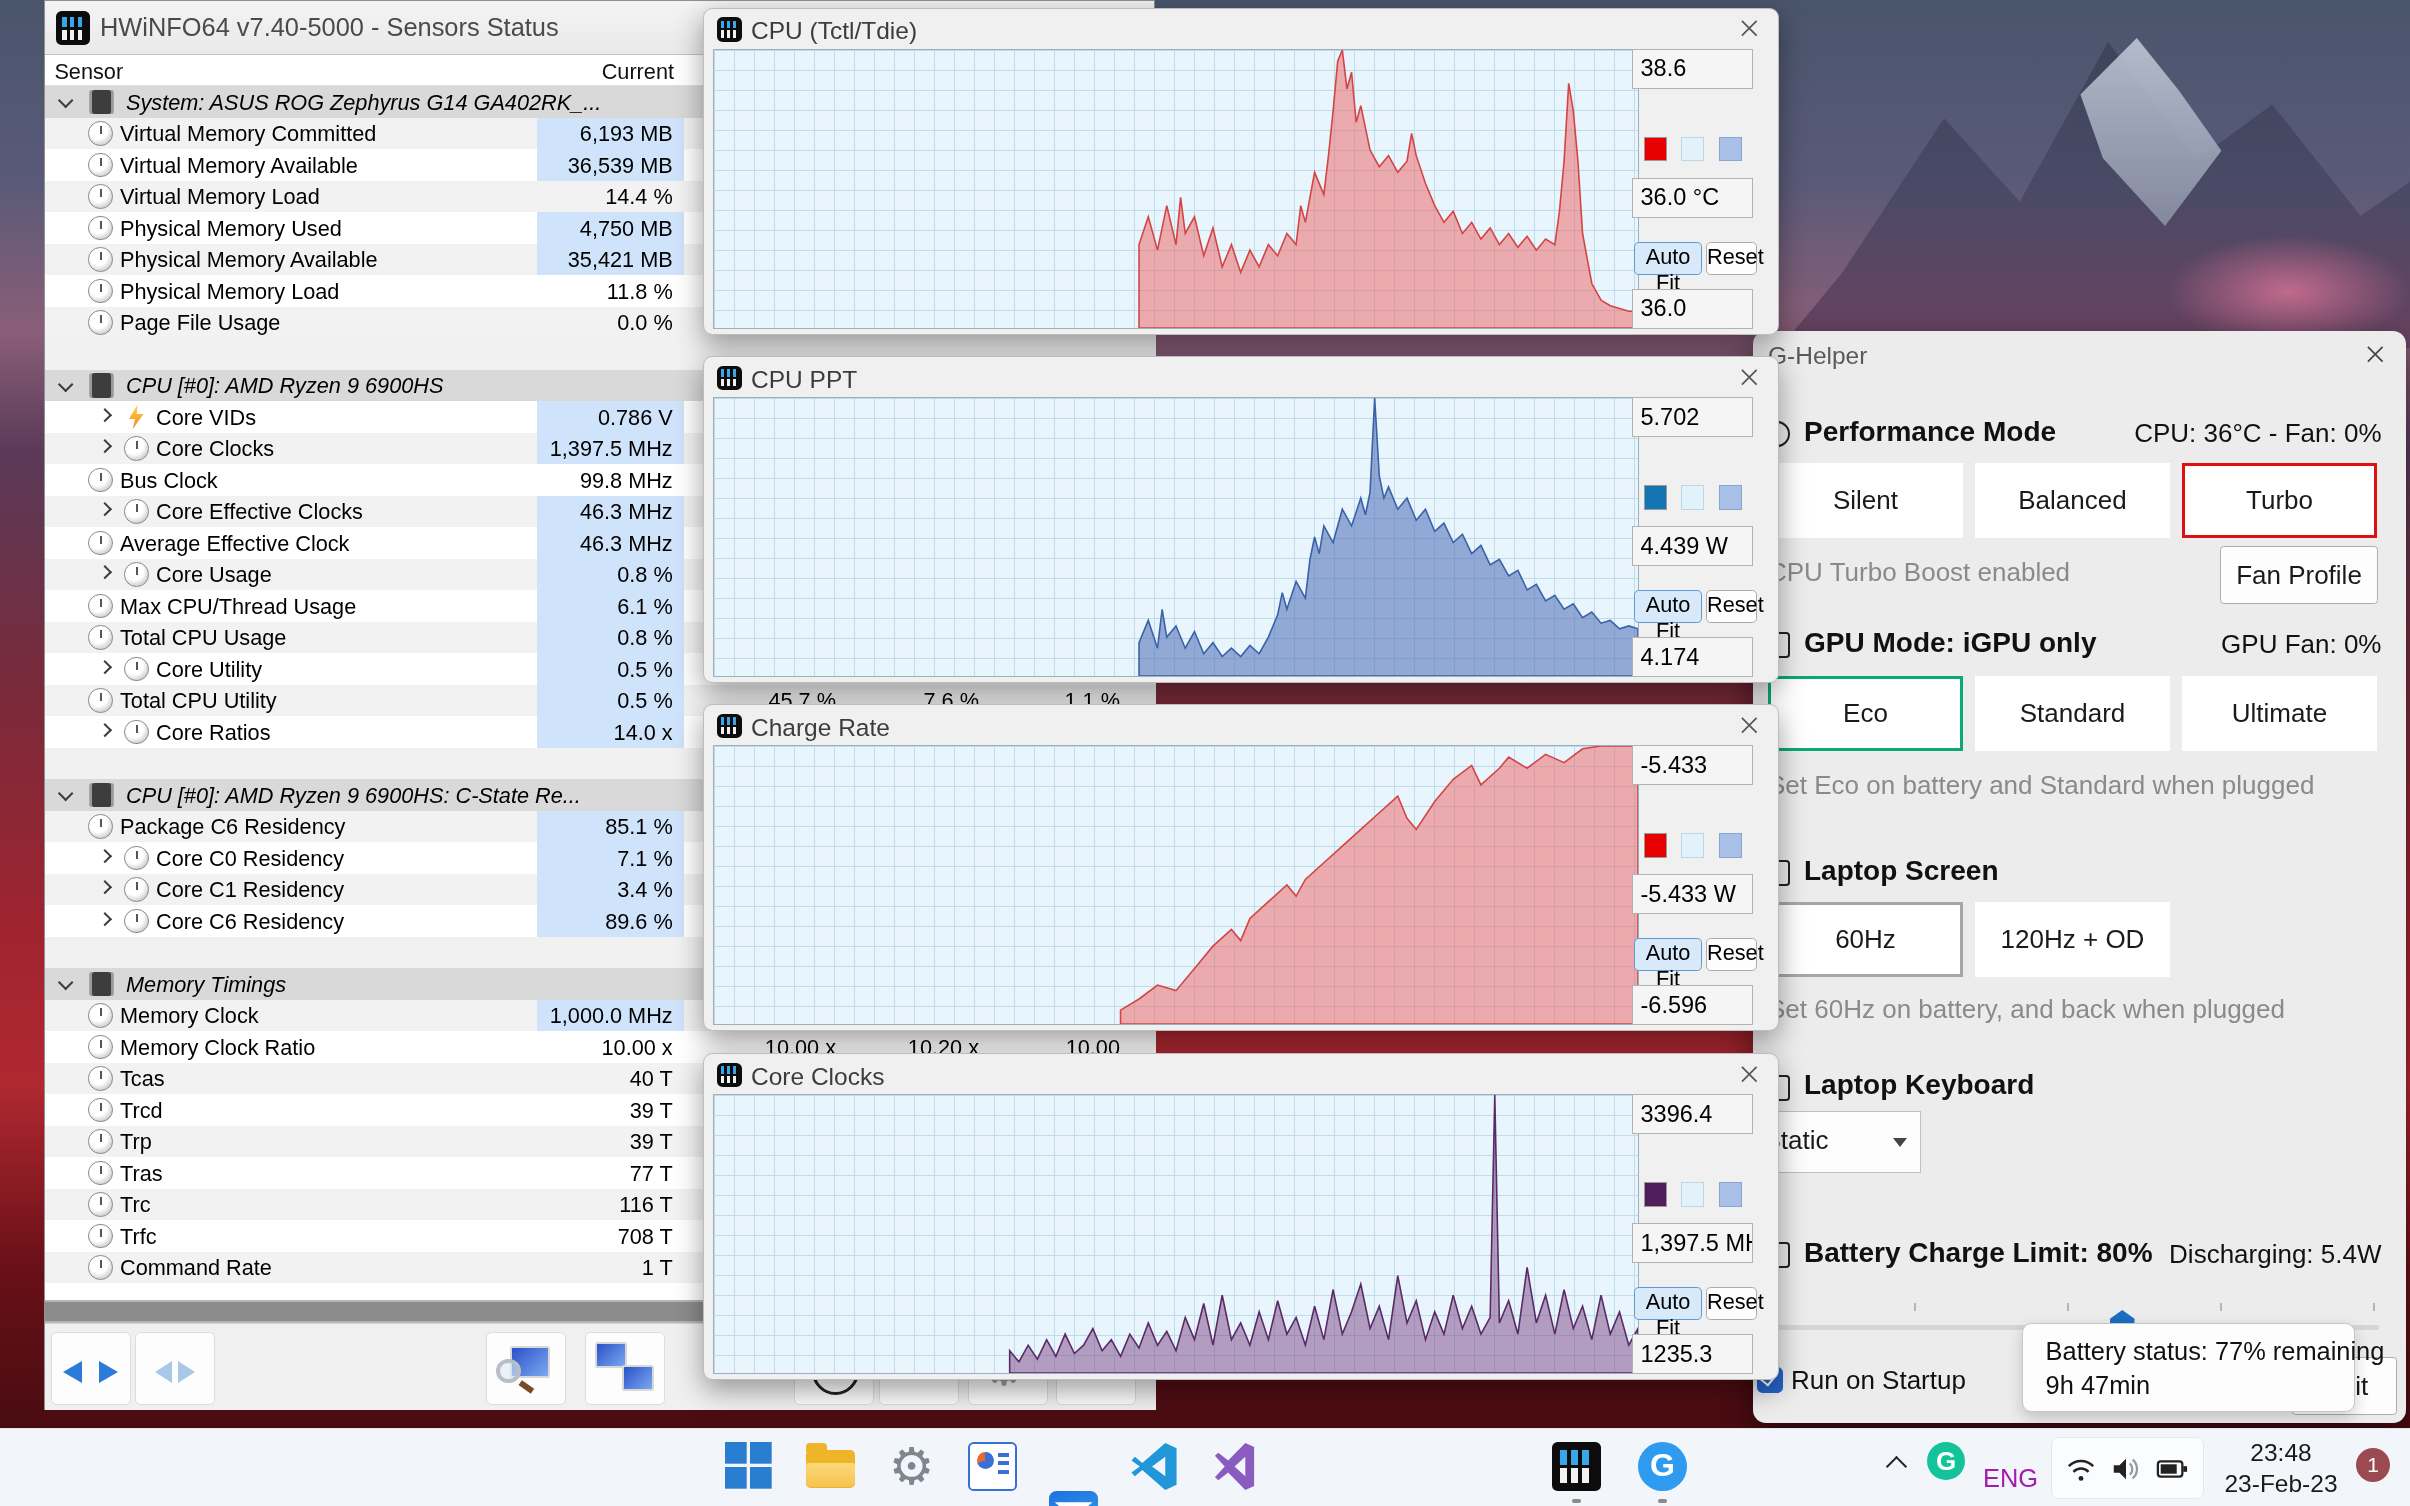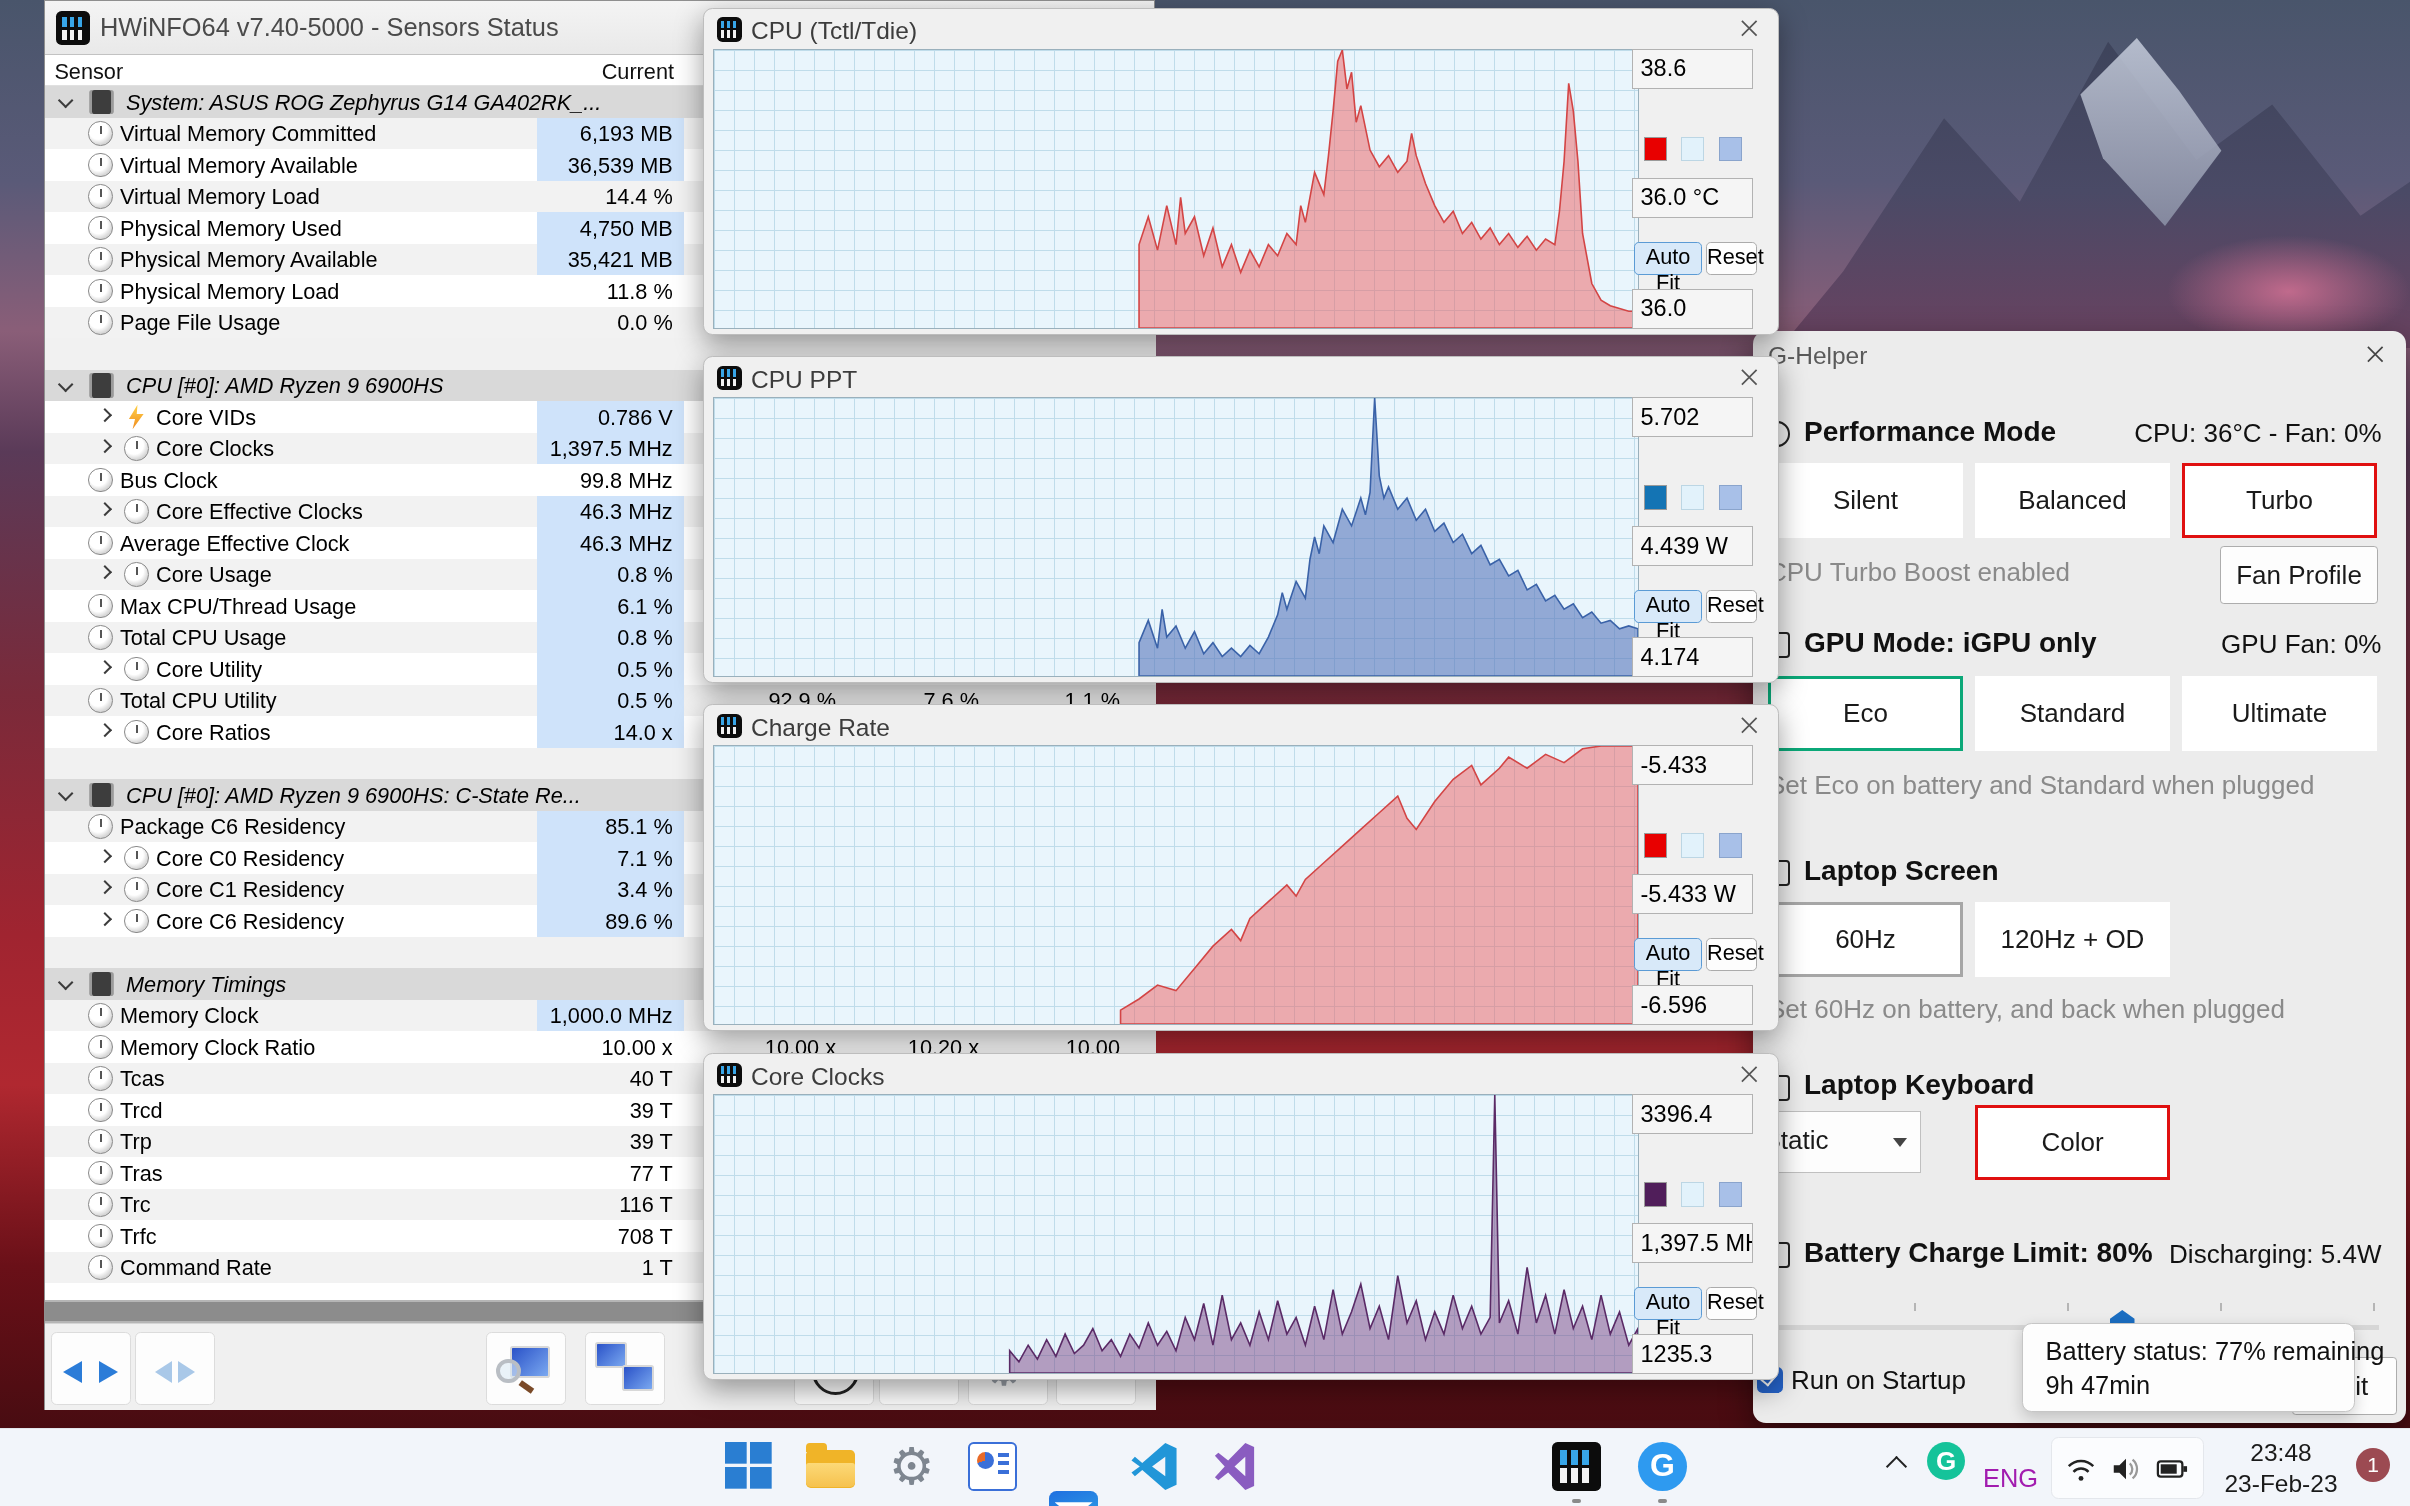--- a/index.html
+++ b/index.html
@@ -331,21 +331,21 @@
       <span class="r-value hl">0.5 %</span>
 
     </div>
 
     <div class="s-row item even">
 
       <span class="r-icon gauge"></span>
       <span class="r-label">Total CPU Utility</span>
       <span class="r-value hl">0.5 %</span>
 
-      <span class="r-min">92.9 %</span>
+      <span class="r-min">45.7 %</span>
       <span class="r-max">7.6 %</span>
       <span class="r-avg">1.1 %</span>
     </div>
 
     <div class="s-row item exp">
 
       <span class="expander"></span>
       <span class="r-icon gauge"></span>
       <span class="r-label">Core Ratios</span>
       <span class="r-value hl">14.0 x</span>
@@ -552,21 +552,20 @@
 
     <span class="gh-ic rect" style="left:11.3px;top:529px"></span>
     <span class="gh-h" style="left:51px;top:524px">Laptop Screen</span>
     <div class="gh-btn sel-gray" style="left:15px;top:571px">60Hz</div>
     <div class="gh-btn" style="left:222px;top:571px">120Hz + OD</div>
     <span class="gh-note" style="top:663px">Set 60Hz on battery, and back when plugged</span>
 
     <span class="gh-ic rect" style="left:11.3px;top:744px"></span>
     <span class="gh-h" style="left:51px;top:738px">Laptop Keyboard</span>
     <div class="gh-drop">Static</div>
-    <div class="gh-btn sel-red" style="left:222px;top:774px">Color</div>
 
     <span class="gh-ic rect" style="left:11.3px;top:911px"></span>
     <span class="gh-h" style="left:51px;top:906px">Battery Charge Limit: 80%</span>
     <span class="gh-status" style="top:908px">Discharging: 5.4W</span>
     <div class="slider-ticks"></div>
     <div class="slider-track"></div>
     <div class="slider-thumb" style="left: 357px;"></div>
 
     <div class="gh-check"></div>
     <span class="gh-startup">Run on Startup</span>

